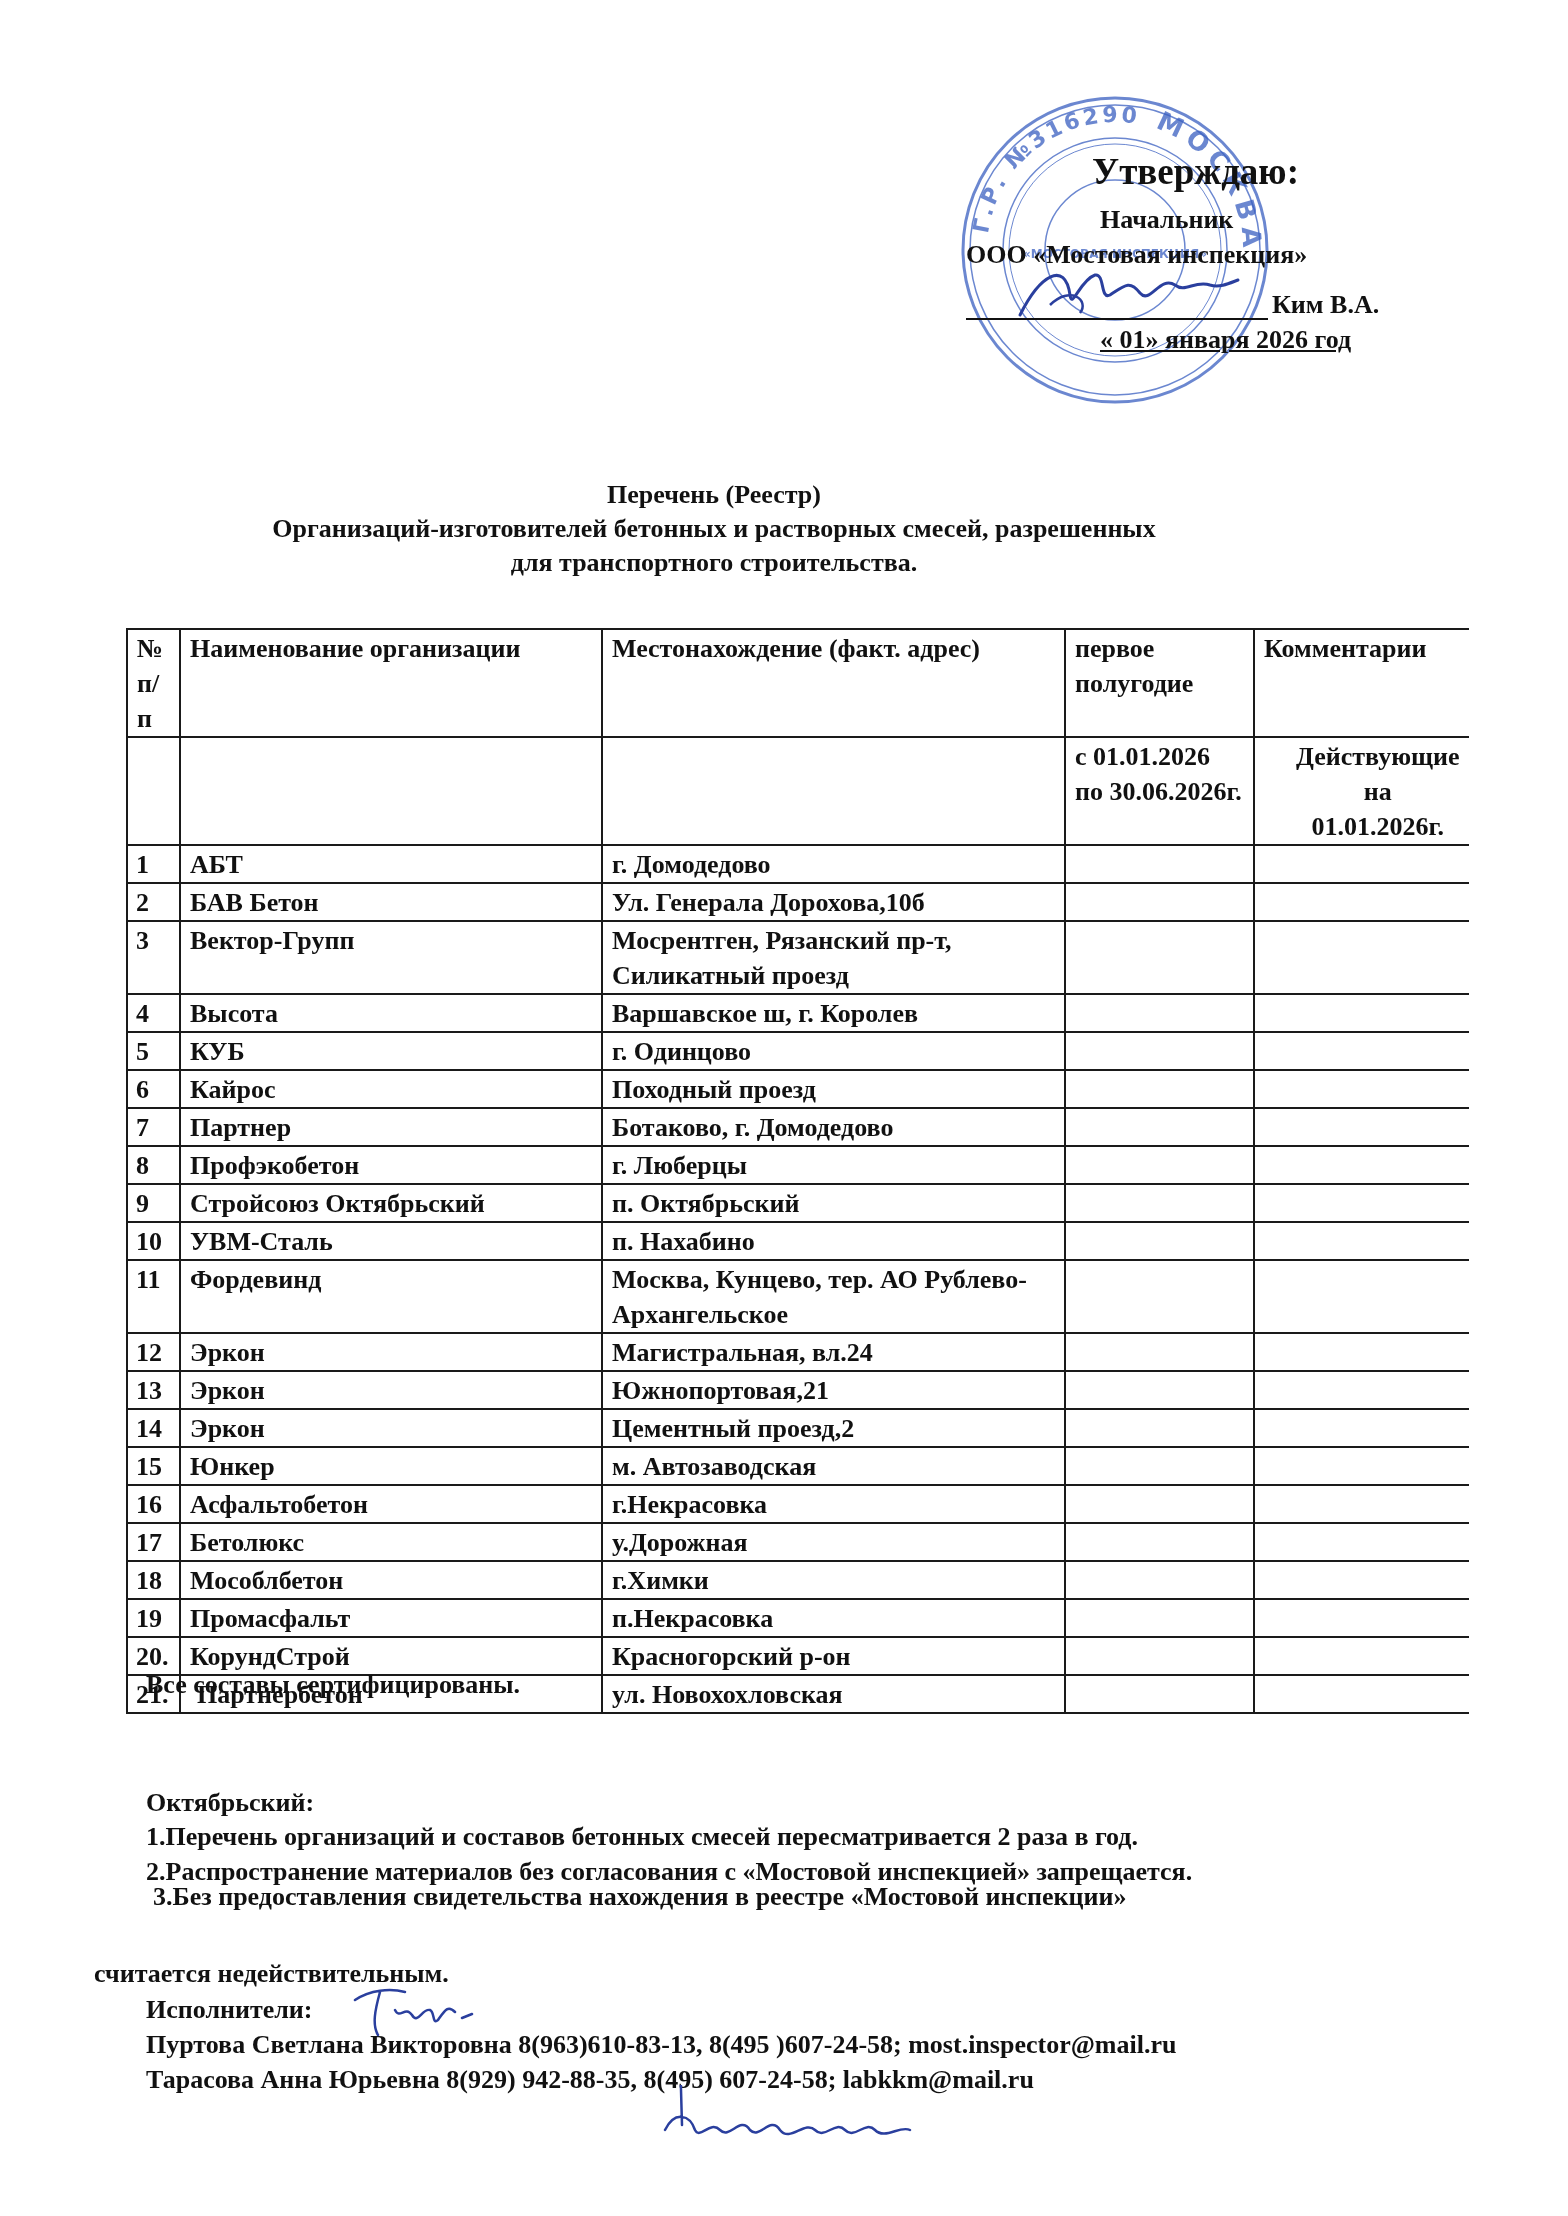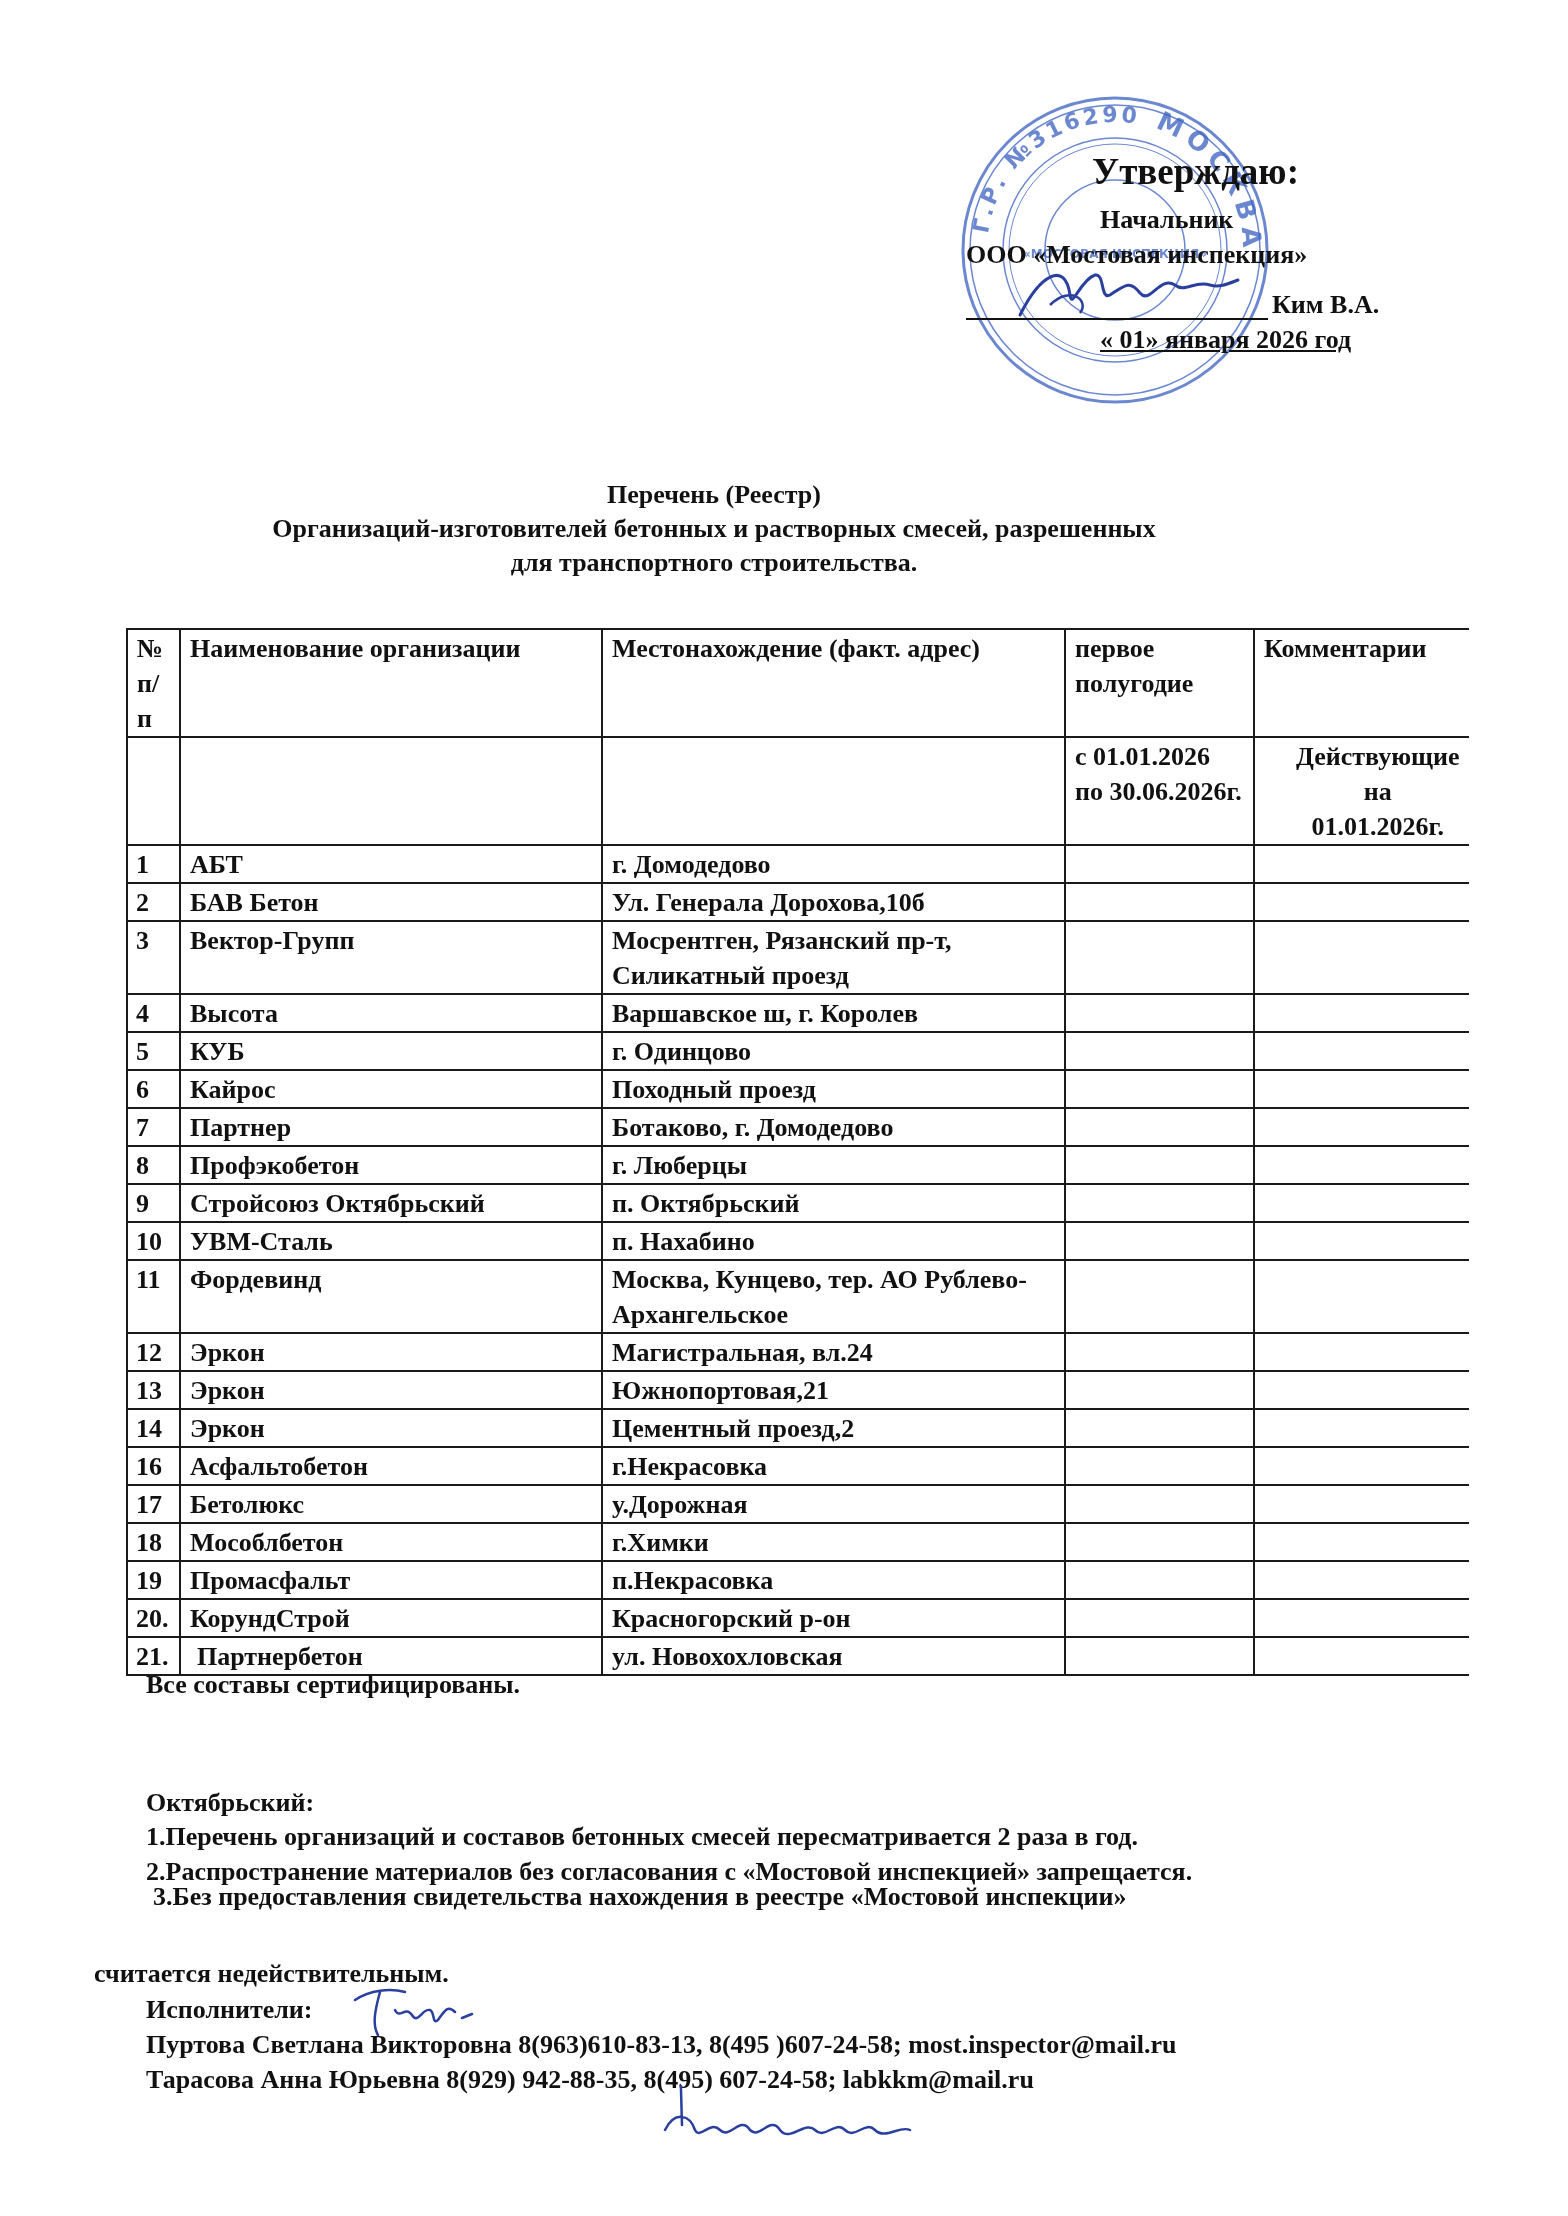--- a/index.html
+++ b/index.html
@@ -199,20 +199,27 @@
         <td></td>
       </tr>
       <tr>
         <td class="num">14</td>
         <td>Эркон</td>
         <td>Цементный проезд,2</td>
         <td></td>
         <td></td>
       </tr>
       <tr>
+        <td class="num">15</td>
+        <td>Юнкер</td>
+        <td>м. Автозаводская</td>
+        <td></td>
+        <td></td>
+      </tr>
+      <tr>
         <td class="num">16</td>
         <td>Асфальтобетон</td>
         <td>г.Некрасовка</td>
         <td></td>
         <td></td>
       </tr>
       <tr>
         <td class="num">17</td>
         <td>Бетолюкс</td>
         <td>у.Дорожная</td>

